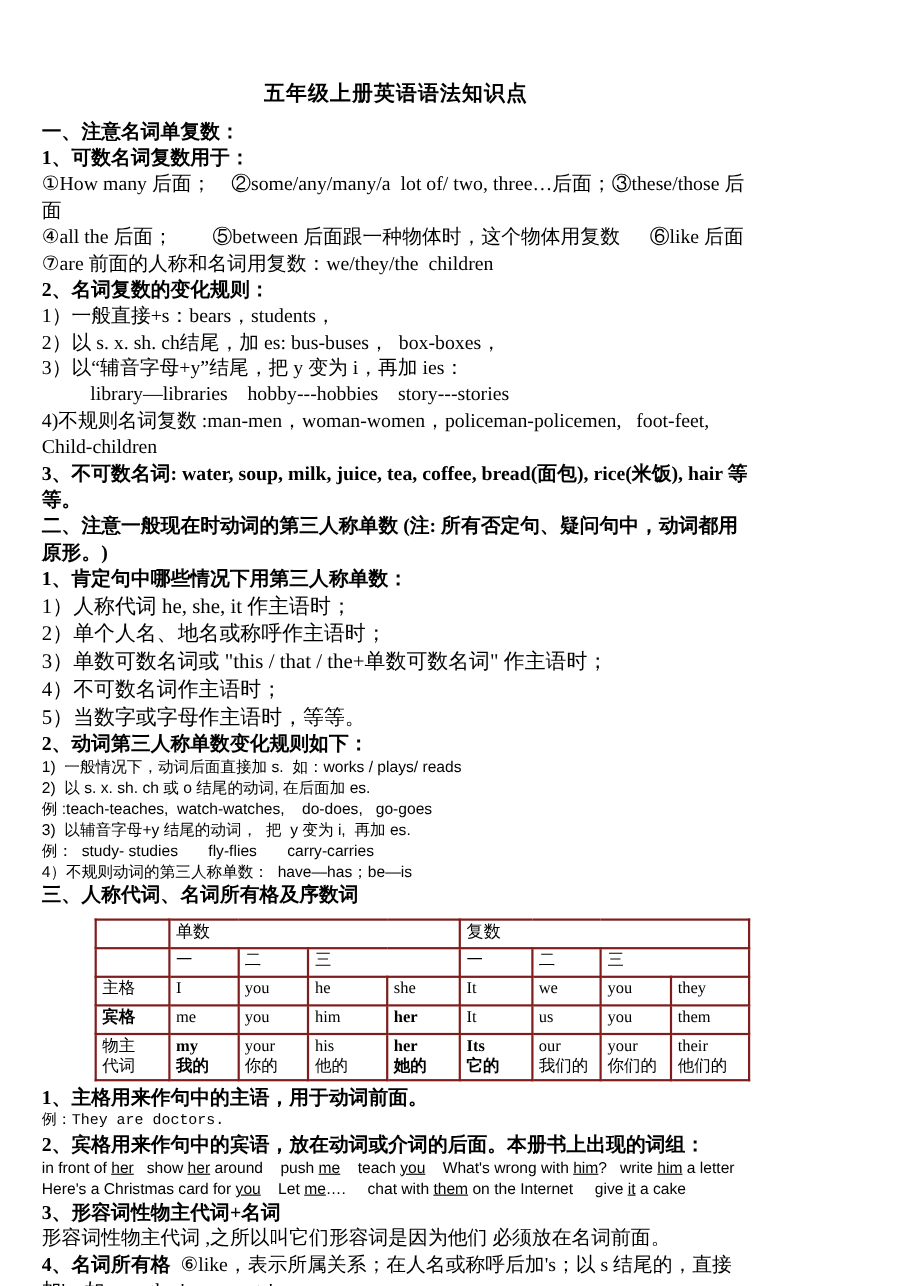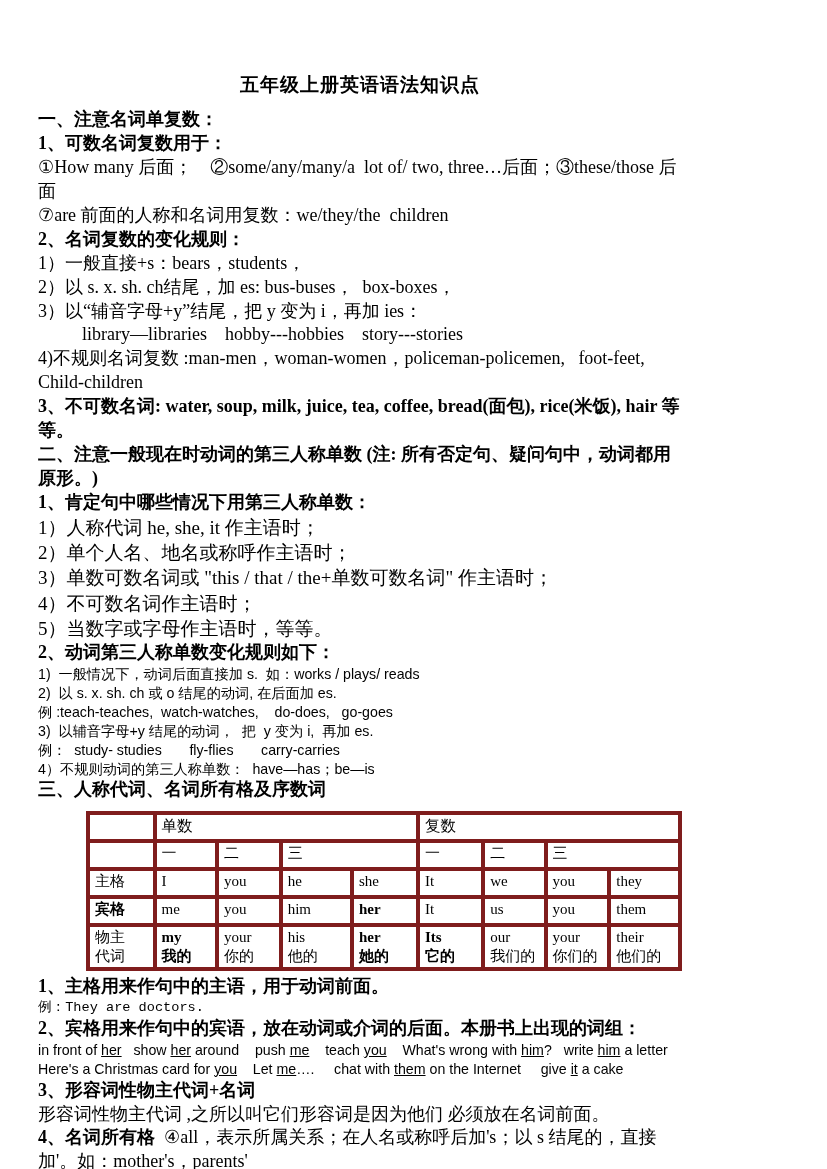--- a/index.html
+++ b/index.html
@@ -33,21 +33,21 @@
   .sans{font-family:"Liberation Sans","DejaVu Sans",sans-serif;font-size:14.2px;}
   .mono{font-family:"Liberation Mono","DejaVu Sans Mono",monospace;font-size:13.6px;}
   .indent{padding-left:44px;}
   .tbl-wrap{margin:9px 0 4px 0;padding-left:48px;}
   table.grammar{
     border-collapse:collapse;
     font-size:15px;
     table-layout:fixed;
   }
   table.grammar td{
-    border:4px solid #7f1d1d;
+    border:2px solid #7f1d1d;
     padding:1px 5px;
     vertical-align:top;
     line-height:1.25;
     height:22px;
   }
   table.grammar td.hdr{font-size:15.5px;}
   .cellb{font-weight:bold;}
   .two-line{line-height:1.2;}
   u{text-decoration:underline;}
   .smallcaps{font-size:19px;}
@@ -55,20 +55,21 @@
 </head>
 <body>
 
 <div class="page">
 
   <div class="title">五年级上册英语语法知识点</div>
 
   <p class="ln b">一、注意名词单复数：</p>
   <p class="ln b">1、可数名词复数用于：</p>
   <p class="ln">①How many 后面；    ②some/any/many/a  lot of/ two, three…后面；③these/those 后面</p>
+  <p class="ln">④all the 后面；        ⑤between 后面跟一种物体时，这个物体用复数      ⑥like 后面</p>
   <p class="ln">⑦are 前面的人称和名词用复数：we/they/the  children</p>
 
   <p class="ln b">2、名词复数的变化规则：</p>
   <p class="ln">1）一般直接+s：bears，students，</p>
   <p class="ln">2）以 s. x. sh. ch结尾，加 es: bus-buses，  box-boxes，</p>
   <p class="ln">3）以“辅音字母+y”结尾，把 y 变为 i，再加 ies：</p>
   <p class="ln indent">library—libraries    hobby---hobbies    story---stories</p>
   <p class="ln">4)不规则名词复数 :man-men，woman-women，policeman-policemen,   foot-feet,</p>
   <p class="ln">Child-children</p>
 
@@ -184,16 +185,16 @@
 
   <p class="ln b">1、主格用来作句中的主语，用于动词前面。</p>
   <p class="ln mono">例：They are doctors.</p>
   <p class="ln b">2、宾格用来作句中的宾语，放在动词或介词的后面。本册书上出现的词组：</p>
 
   <p class="ln sans" id="phr1"><span>in front of </span><u>her</u><span>   </span><span>show </span><u>her</u><span> around    </span><span>push </span><u>me</u><span>    </span><span>teach </span><u>you</u><span>    </span><span>What's wrong with </span><u>him</u><span>?   </span><span>write </span><u>him</u><span> a letter</span></p>
   <p class="ln sans" id="phr2"><span>Here's a Christmas card for </span><u>you</u><span>    </span><span>Let </span><u>me</u><span>….     </span><span>chat with </span><u>them</u><span> on the Internet     </span><span>give </span><u>it</u><span> a cake</span></p>
 
   <p class="ln b">3、形容词性物主代词+名词</p>
   <p class="ln">形容词性物主代词 ,之所以叫它们形容词是因为他们 必须放在名词前面。</p>
-  <p class="ln"><span class="b">4、名词所有格</span><span>  ④all，表示所属关系；在人名或称呼后加's；以 s 结尾的，直接</span></p>
+  <p class="ln"><span class="b">4、名词所有格</span><span>  ⑥like，表示所属关系；在人名或称呼后加's；以 s 结尾的，直接</span></p>
   <p class="ln">加'。如：mother's，parents'</p>
 
 </div>
 
 </body></html>

